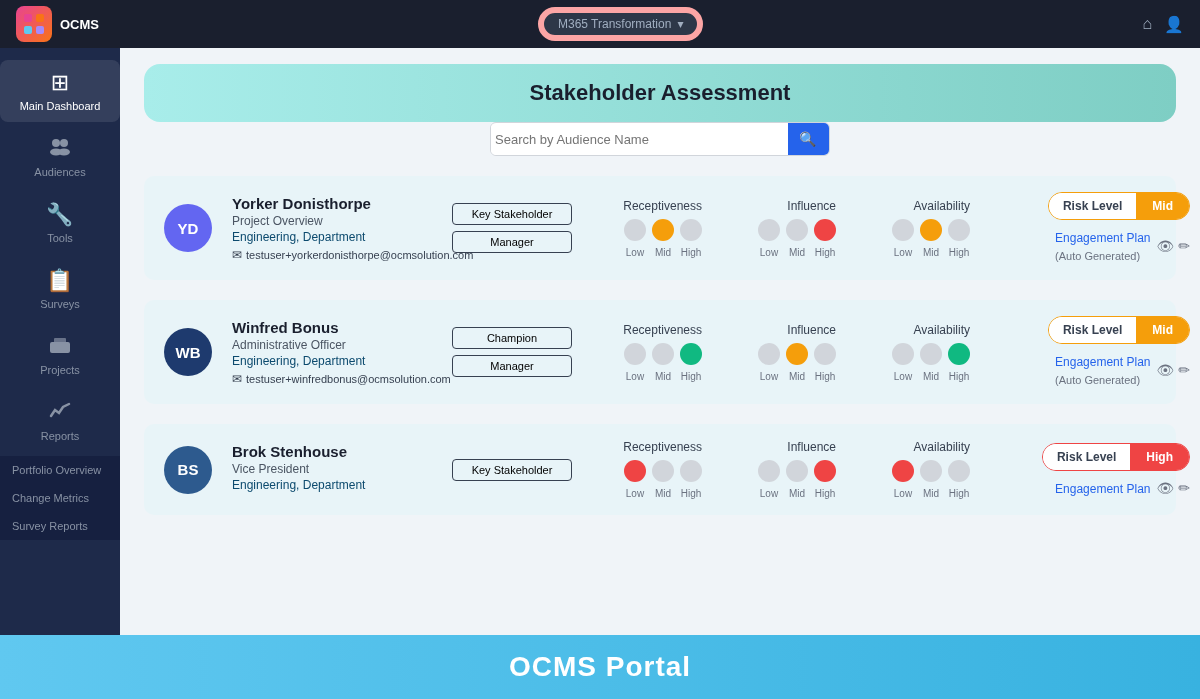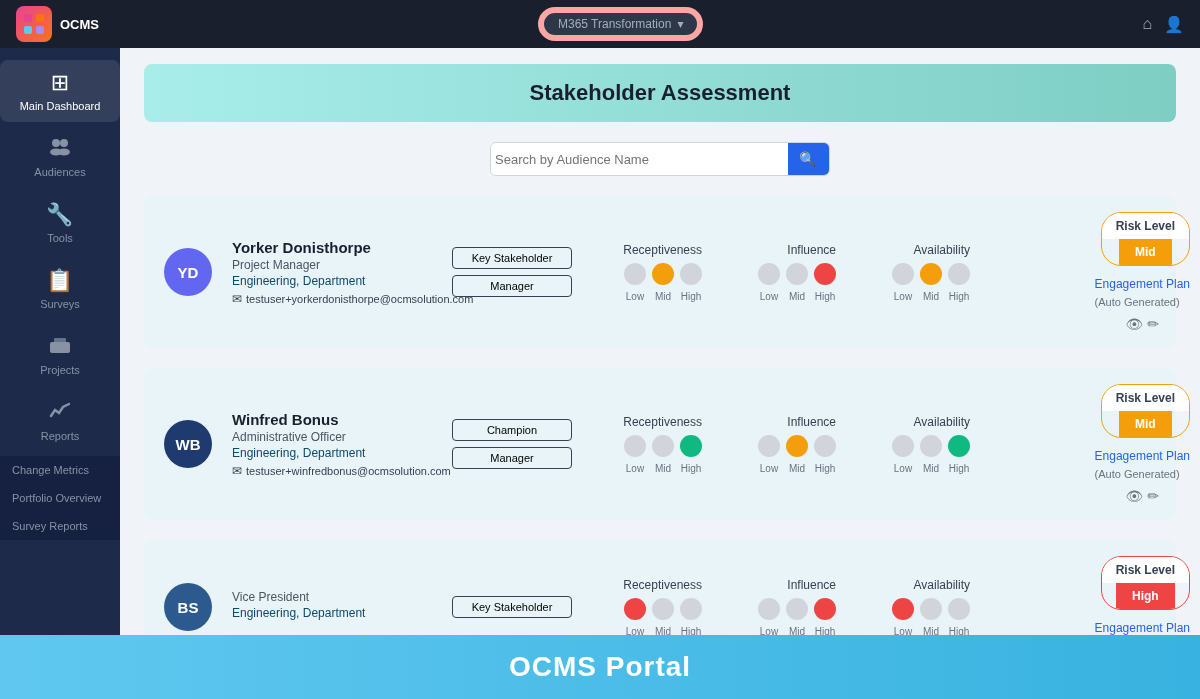--- a/index.html
+++ b/index.html
@@ -108,23 +108,22 @@
     .content {
       flex: 1;
       background: #f0f4f8;
       overflow-y: auto;
       padding: 16px 24px 80px 24px;
     }
 
     
     .page-title-banner {
       background: linear-gradient(90deg, #a8edea, #7ecec4);
-      border-radius: 8px;
+      border-radius: 16px;
       padding: 16px 24px;
-      margin-bottom: 20px;
       text-align: center;
     }
     .page-title-banner h1 {
       font-size: 22px;
       color: #1a1f2e;
       font-weight: 600;
     }
 
     
     .search-row {
@@ -278,21 +277,20 @@
       min-width: 200px;
       gap: 8px;
     }
     .risk-row {
       display: flex;
       align-items: center;
       gap: 0;
       border-radius: 20px;
       overflow: hidden;
       border: 1.5px solid #f59e0b;
-      flex-direction: column;
     }
     .risk-label-btn {
       background: white;
       border: none;
       padding: 6px 14px;
       font-size: 12px;
       font-weight: 600;
       color: #374151;
       cursor: pointer;
     }
@@ -303,21 +301,20 @@
       font-weight: 700;
       color: white;
       cursor: pointer;
     }
     .risk-value-btn.mid { background: #f59e0b; }
     .risk-value-btn.high { background: #ef4444; }
     .engagement-plan-row {
       display: flex;
       align-items: center;
       gap: 6px;
-      flex-direction: column;
     }
     .engagement-icons { display: flex; gap: 4px; }
     .eng-icon { font-size: 14px; color: #6b7280; cursor: pointer; }
 
     
     .bottom-banner {
       position: fixed;
       bottom: 0;
       left: 0;
       right: 0;
@@ -400,22 +397,22 @@
     </div>
     <div class="sidebar-item">
       <span class="sidebar-icon">
         <svg width="22" height="20" viewBox="0 0 22 20" fill="none">
           <polyline points="2,16 6,10 10,13 14,7 20,4" stroke="#8892a4" stroke-width="2.5" fill="none" stroke-linecap="round"></polyline>
         </svg>
       </span>
       <span class="sidebar-item-label">Reports</span>
     </div>
     <div class="sidebar-sub">
+      <div class="sidebar-sub-item">Portfolio Overview</div>
       <div class="sidebar-sub-item">Change Metrics</div>
-      <div class="sidebar-sub-item">Portfolio Overview</div>
       <div class="sidebar-sub-item">Survey Reports</div>
     </div>
     <div style="margin-top: auto; padding-top: 12px;">
       <div class="sidebar-item">
         <span class="sidebar-icon">👤</span>
       </div>
     </div>
   </div>
 
   <div class="content">
@@ -429,21 +426,21 @@
         <input class="search-input" type="text" placeholder="Search by Audience Name" style="">
         <button class="search-btn">🔍</button>
       </div>
     </div>
 
     <div id="stakeholder-list">
         <div class="stakeholder-card">
     <div class="avatar avatar-yd">YD</div>
     <div class="stakeholder-info">
       <div class="stakeholder-name">Yorker Donisthorpe</div>
-      <div class="stakeholder-role">Project Manager</div>
+      <div class="stakeholder-role">Project Overview</div>
       <div class="stakeholder-dept">Engineering, Department</div>
       <div class="stakeholder-email">
               <span class="email-icon">✉</span>
               <span>testuser+yorkerdonisthorpe@ocmsolution.com</span>
             </div>
     </div>
     <div class="stakeholder-tags">
             <button class="tag-btn">Key Stakeholder</button>
             <button class="tag-btn">Manager</button>
           </div>
@@ -574,20 +571,21 @@
         <div class="engagement-icons">
           <span class="eng-icon">👁</span>
           <span class="eng-icon">✏</span>
         </div>
       </div>
     </div>
   </div>
         <div class="stakeholder-card">
     <div class="avatar avatar-bs">BS</div>
     <div class="stakeholder-info">
+      <div class="stakeholder-name">Brok Stenhouse</div>
       <div class="stakeholder-role">Vice President</div>
       <div class="stakeholder-dept">Engineering, Department</div>
       <div class="stakeholder-email"></div>
     </div>
     <div class="stakeholder-tags">
             <button class="tag-btn">Key Stakeholder</button>
           </div>
     <div class="metrics-section">
       <div class="metric-group">
         <div class="metric-title">Receptiveness</div>

